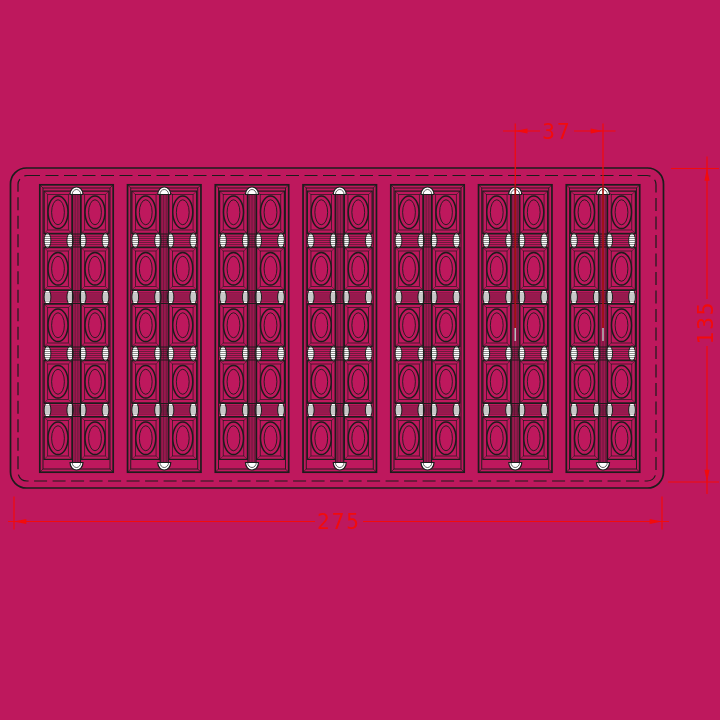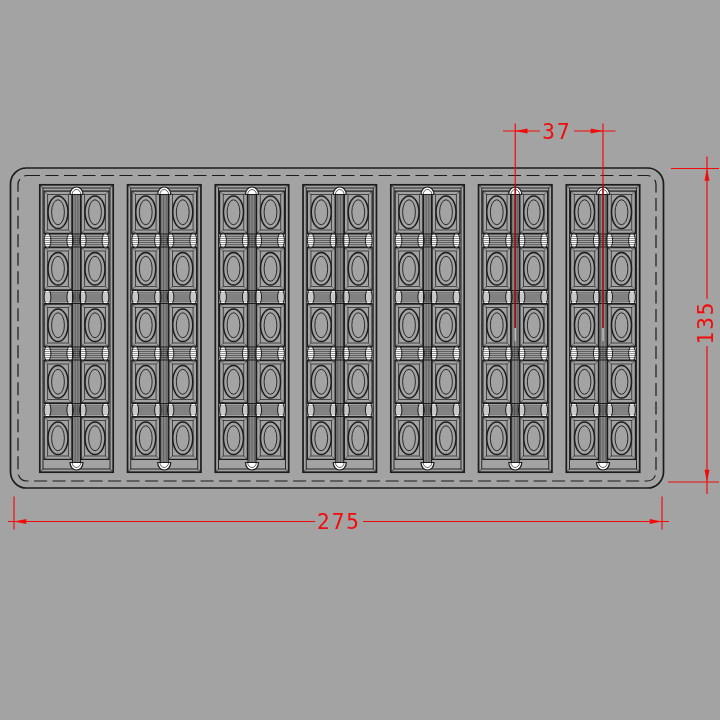--- a/index.html
+++ b/index.html
@@ -1,20 +1,20 @@
 <!DOCTYPE html>
 <html><head>
 <meta charset="utf-8">
 <style>
   html, body { margin: 0; padding: 0; background: #ffffff; }
   .stage {
     position: relative;
     width: 720px;
     height: 720px;
-    background: #a3a3a3;
+    background: #be185d;
     font-family: "DejaVu Sans", sans-serif;
     overflow: hidden;
   }
   svg { display: block; }
 
   
   .ink { stroke: #1c1c1c; fill: none; stroke-width: 1; stroke-linecap: butt; }
   .wfill { fill: #ffffff; }
   .sw05 { stroke-width: 0.5; }
   .sw07 { stroke-width: 0.7; }

